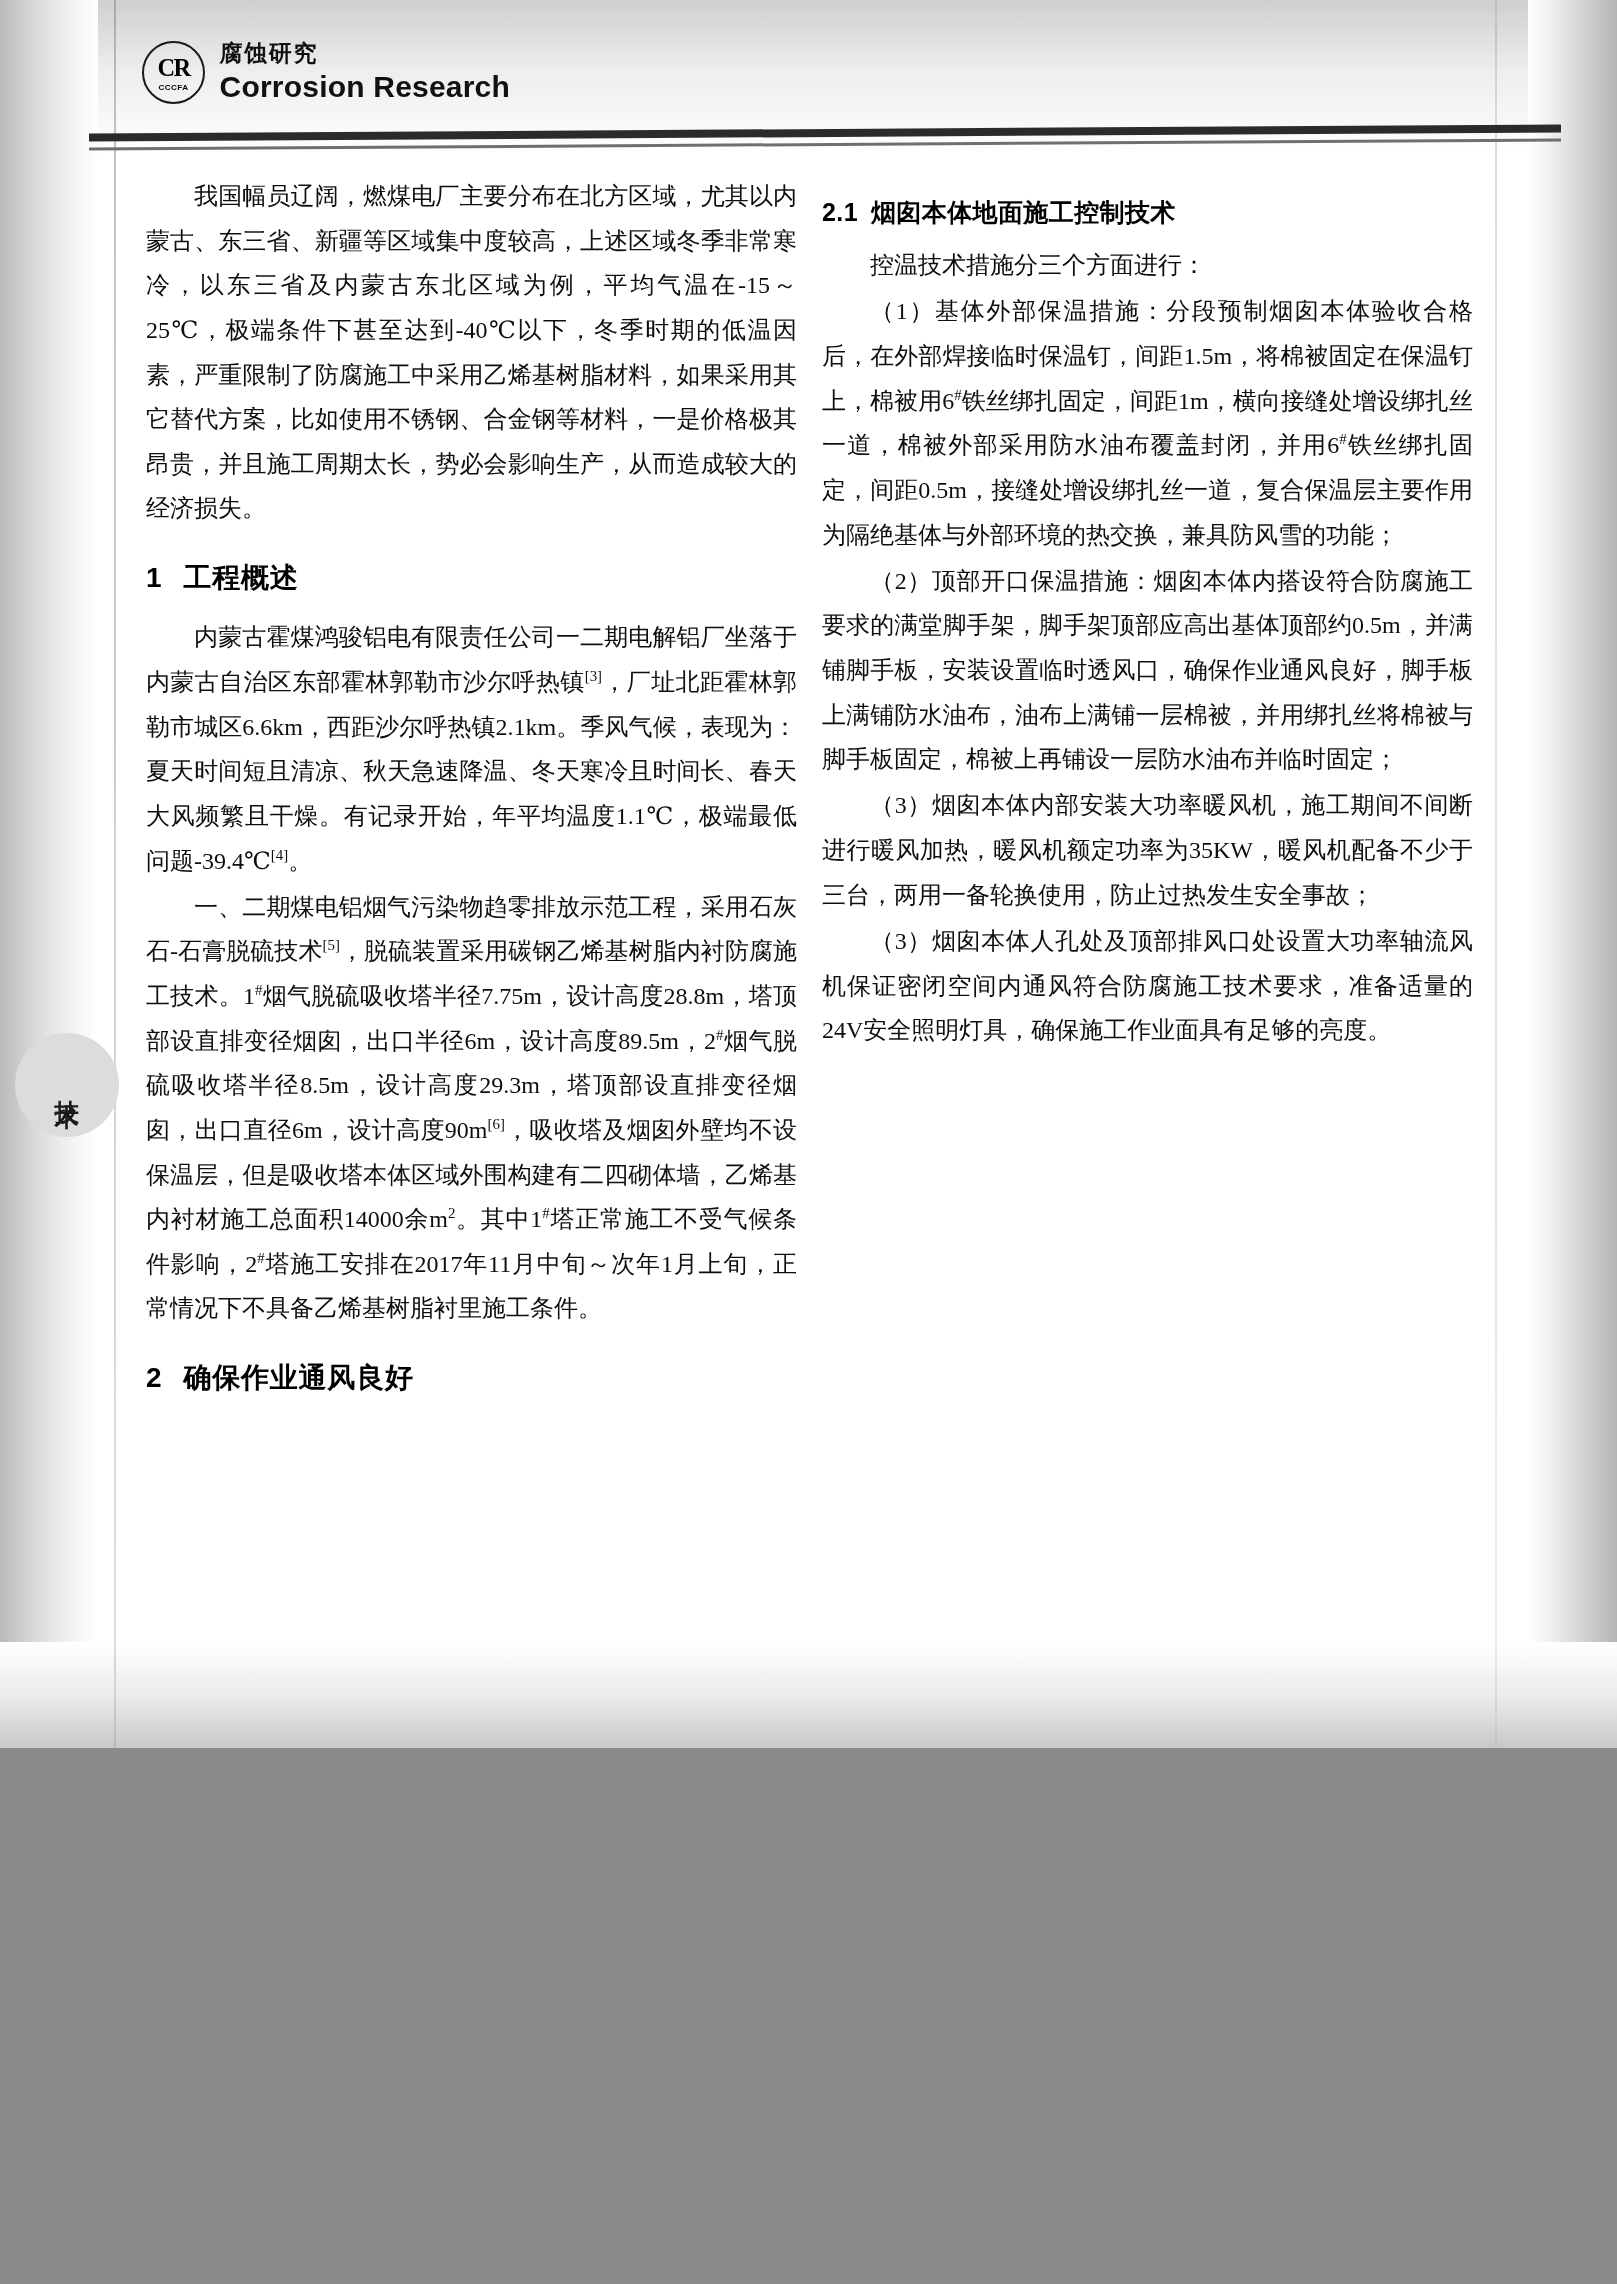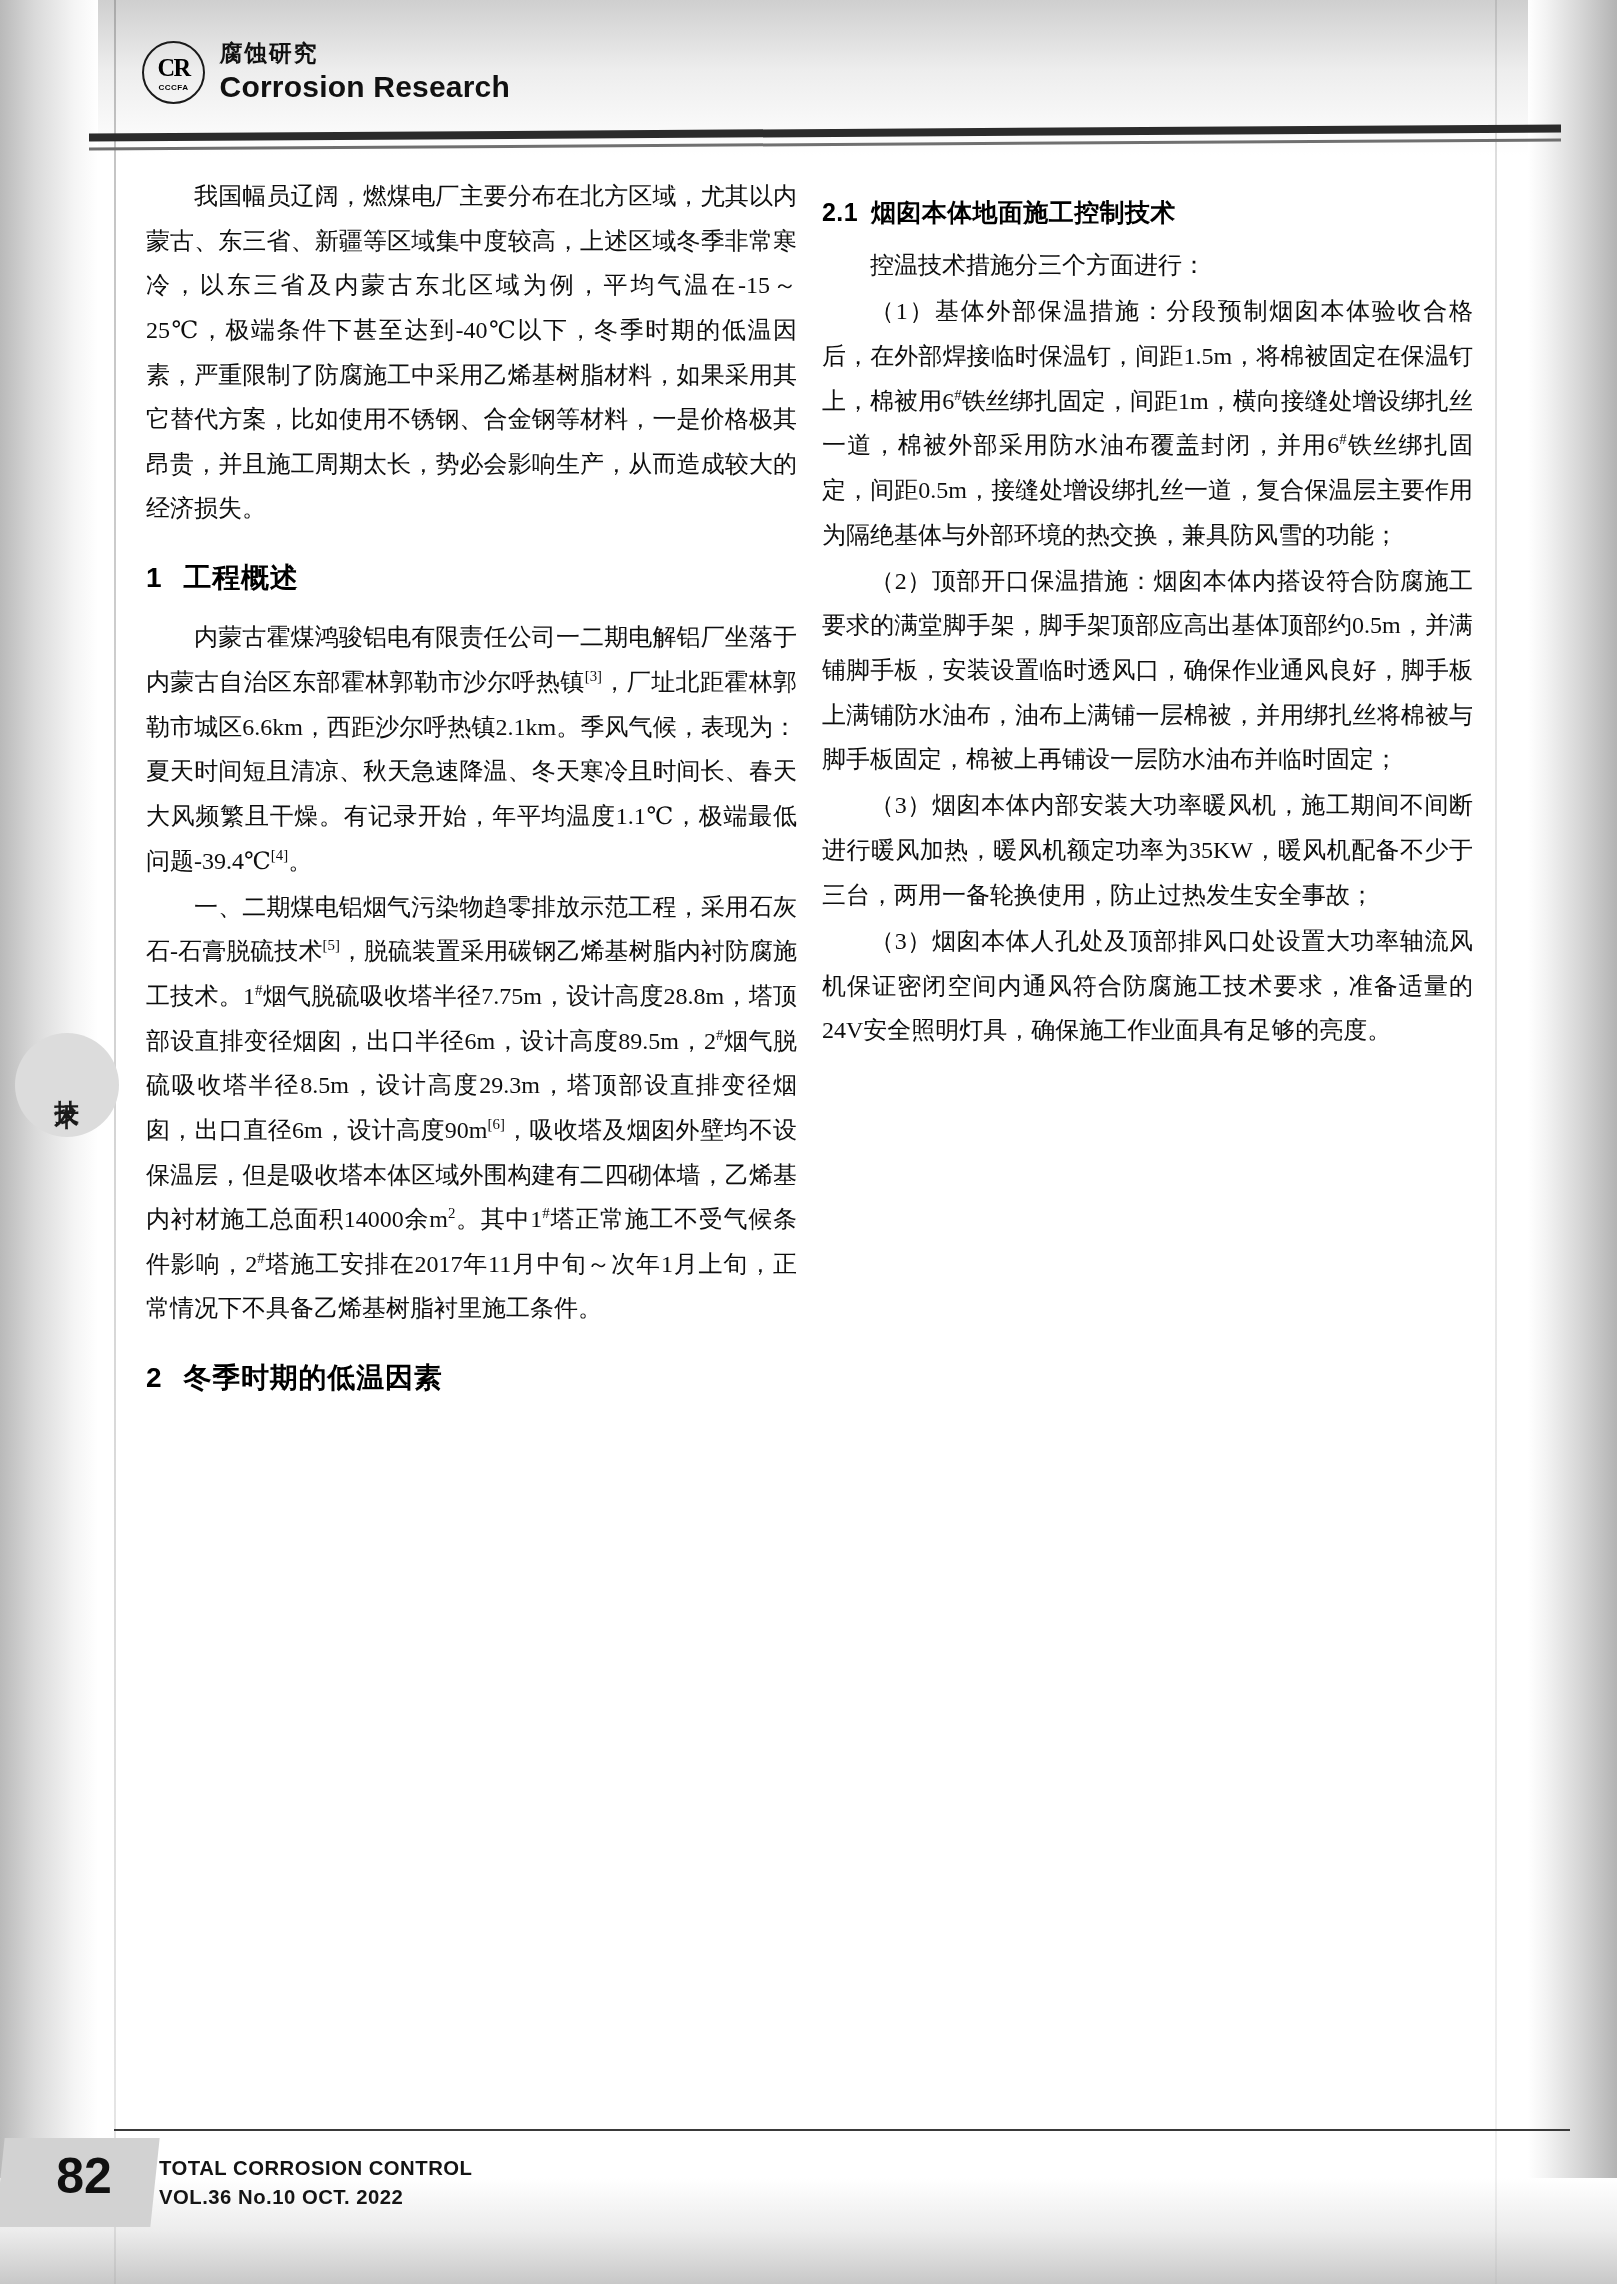--- a/index.html
+++ b/index.html
@@ -3,21 +3,21 @@
 <meta charset="utf-8">
 <style>
   html, body {
     margin: 0;
     padding: 0;
     background: #8a8a8a;
   }
   .page {
     position: relative;
     width: 1617px;
-    height: 2284px;
+    height: 1748px;
     background: #ffffff;
     overflow: hidden;
     font-family: "Liberation Serif", "DejaVu Serif", serif;
     box-sizing: border-box;
   }
   
   .scan-shade-left {
     position: absolute;
     left: 0; top: 0;
     width: 98px; height: 2284px;
@@ -273,21 +273,21 @@
   <div class="col col-left">
     <p class="para">我国幅员辽阔，燃煤电厂主要分布在北方区域，尤其以内蒙古、东三省、新疆等区域集中度较高，上述区域冬季非常寒冷，以东三省及内蒙古东北区域为例，平均气温在-15～25℃，极端条件下甚至达到-40℃以下，冬季时期的低温因素，严重限制了防腐施工中采用乙烯基树脂材料，如果采用其它替代方案，比如使用不锈钢、合金钢等材料，一是价格极其昂贵，并且施工周期太长，势必会影响生产，从而造成较大的经济损失。</p>
 
     <h2 class="section">
       <span class="num">1</span><span>工程概述</span>
     </h2>
     <p class="para">内蒙古霍煤鸿骏铝电有限责任公司一二期电解铝厂坐落于内蒙古自治区东部霍林郭勒市沙尔呼热镇<sup>[3]</sup>，厂址北距霍林郭勒市城区6.6km，西距沙尔呼热镇2.1km。季风气候，表现为：夏天时间短且清凉、秋天急速降温、冬天寒冷且时间长、春天大风频繁且干燥。有记录开始，年平均温度1.1℃，极端最低问题-39.4℃<sup>[4]</sup>。</p>
     <p class="para">一、二期煤电铝烟气污染物趋零排放示范工程，采用石灰石-石膏脱硫技术<sup>[5]</sup>，脱硫装置采用碳钢乙烯基树脂内衬防腐施工技术。1<sup>#</sup>烟气脱硫吸收塔半径7.75m，设计高度28.8m，塔顶部设直排变径烟囱，出口半径6m，设计高度89.5m，2<sup>#</sup>烟气脱硫吸收塔半径8.5m，设计高度29.3m，塔顶部设直排变径烟囱，出口直径6m，设计高度90m<sup>[6]</sup>，吸收塔及烟囱外壁均不设保温层，但是吸收塔本体区域外围构建有二四砌体墙，乙烯基内衬材施工总面积14000余m<sup>2</sup>。其中1<sup>#</sup>塔正常施工不受气候条件影响，2<sup>#</sup>塔施工安排在2017年11月中旬～次年1月上旬，正常情况下不具备乙烯基树脂衬里施工条件。</p>
 
     <h2 class="section">
-      <span class="num">2</span><span>冬季时期的低温因素</span>
+      <span class="num">2</span><span>确保作业通风良好</span>
     </h2>
   </div>
 
   <div class="col col-right">
 
     <h3 class="subsection">
       <span class="num">2.1</span><span>烟囱本体地面施工控制技术</span>
     </h3>
     <p class="para">控温技术措施分三个方面进行：</p>
     <p class="para">（1）基体外部保温措施：分段预制烟囱本体验收合格后，在外部焊接临时保温钉，间距1.5m，将棉被固定在保温钉上，棉被用6<sup>#</sup>铁丝绑扎固定，间距1m，横向接缝处增设绑扎丝一道，棉被外部采用防水油布覆盖封闭，并用6<sup>#</sup>铁丝绑扎固定，间距0.5m，接缝处增设绑扎丝一道，复合保温层主要作用为隔绝基体与外部环境的热交换，兼具防风雪的功能；</p>

